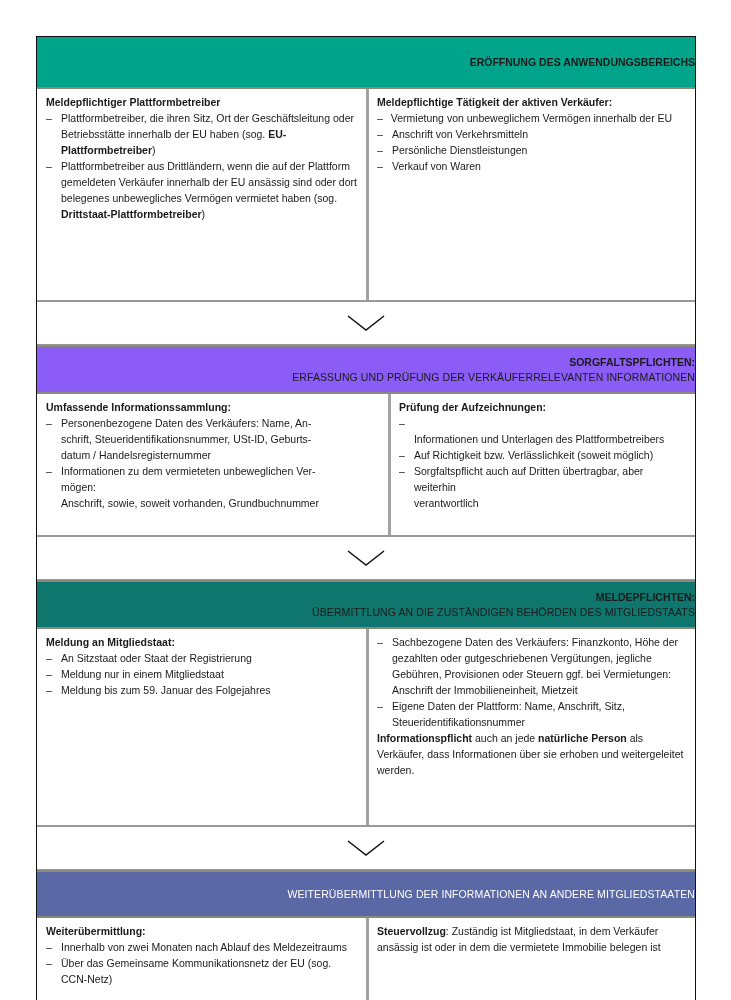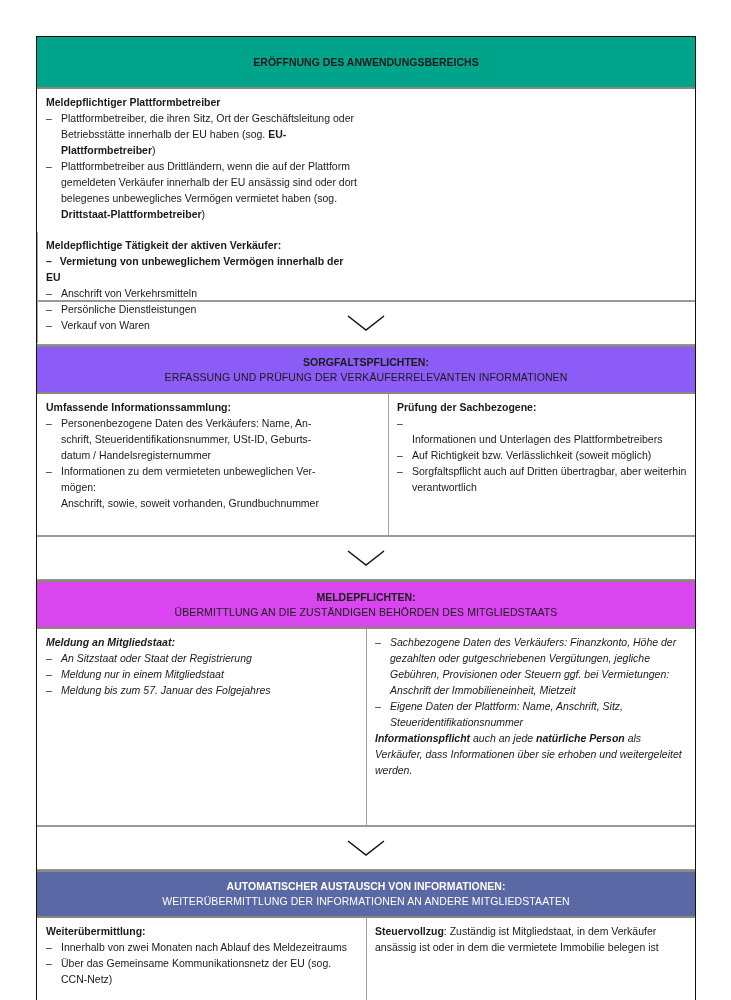--- a/index.html
+++ b/index.html
@@ -1,37 +1,37 @@
 <!DOCTYPE html>
 <html><head>
 <meta charset="utf-8">
 <style>
   html, body { margin: 0; padding: 0; background: #ffffff; }
   body { width: 731px; height: 1000px; position: relative; font-family: "Liberation Sans", sans-serif; color: #1a1a1a; }
   .frame { position: absolute; left: 36px; top: 36px; width: 658px; border-left: 1.5px solid #111; border-right: 1.5px solid #111; }
-  .hdr { text-align: center; font-size: 10.5px; line-height: 15px; border-top: 2px solid #8a8a7a; border-bottom: 2px solid #8a8a7a; box-sizing: border-box; display: flex; flex-direction: column; justify-content: center; }
+  .hdr { text-align: right; font-size: 10.5px; line-height: 15px; border-top: 2px solid #8a8a7a; border-bottom: 2px solid #8a8a7a; box-sizing: border-box; display: flex; flex-direction: column; justify-content: center; }
   .hdr .t1 { font-weight: bold; }
   .hdr .t2 { letter-spacing: 0.1px; }
   .h1 { background: #00a48a; height: 53px; border-top: 1.5px solid #111; }
   .h2 { background: #8b5cf6; height: 49px; }
-  .h3 { background: #d946ef; height: 49px; }
+  .h3 { background: #0f766e; height: 49px; }
   .h4 { background: #5a69a5; height: 48px; color: #fff; }
   .row { display: flex; border-bottom: 2px solid #999; }
   .cell { width: 50%; box-sizing: border-box; padding: 5px 8px 10px 9px; font-size: 10.5px; line-height: 16px; }
-  .cell + .cell { border-left: 1px solid #a3a3a3; padding-left: 8px; }
+  .cell + .cell { border-left: 3px solid #a3a3a3; padding-left: 8px; }
   .cell .title { font-weight: bold; }
   .li { position: relative; padding-left: 15px; }
   .li .dash { position: absolute; left: 0; top: 0; }
-  .li.flat { padding-left: 0; font-weight: bold; }
+  .li.flat { padding-left: 0; }
   .li.flat .dash { position: static; margin-right: 8px; }
   b { font-weight: bold; }
   .arrow { height: 42px; display: flex; align-items: center; justify-content: center; border-bottom: 1px solid #999; }
-  .r1 { height: 211px; flex-direction: column; }
+  .r1 { height: 211px; }
   .r2 { height: 141px; gap: 44px; }
-  .r3 { height: 196px; font-style: italic; }
+  .r3 { height: 196px; }
   .r4 { height: 104px; border-bottom: 2px solid #aaa; }
 </style>
 </head>
 <body>
 
 <div class="frame">
 
   <div class="hdr h1">
     <div class="t1">ERÖFFNUNG DES ANWENDUNGSBEREICHS</div>
   </div>
@@ -59,57 +59,56 @@
     <div class="t1">SORGFALTSPFLICHTEN:</div>
     <div class="t2">ERFASSUNG UND PRÜFUNG DER VERKÄUFERRELEVANTEN INFORMATIONEN</div>
   </div>
   <div class="row r2">
     <div class="cell">
       <div class="title">Umfassende Informationssammlung:</div>
       <div class="li"><span class="dash">–</span><span>Personenbezogene Daten des Verkäufers: Name, An­schrift, Steueridentifikationsnummer, USt-ID, Geburts­datum / Handelsregisternummer</span></div>
       <div class="li"><span class="dash">–</span><span>Informationen zu dem vermieteten unbeweglichen Ver­mögen:</span><br><span>Anschrift, sowie, soweit vorhanden, Grundbuchnummer</span></div>
     </div>
     <div class="cell">
-      <div class="title">Prüfung der Sachbezogene:</div>
+      <div class="title">Prüfung der Aufzeichnungen:</div>
       <div class="li"><span class="dash">–</span><br><span>Informationen und Unterlagen des Plattformbetreibers</span></div>
       <div class="li"><span class="dash">–</span><span>Auf Richtigkeit bzw. Verlässlichkeit (soweit möglich)</span></div>
       <div class="li"><span class="dash">–</span><span>Sorgfaltspflicht auch auf Dritten übertragbar, aber weiterhin</span><br><span>verantwortlich</span></div>
     </div>
   </div>
   <div class="arrow">
     <svg width="40" height="18" viewBox="0 0 40 18">
         <polyline points="2,2 20,16 38,2" fill="none" stroke="#111" stroke-width="1.5"></polyline>
       </svg>
   </div>
 
   <div class="hdr h3">
     <div class="t1">MELDEPFLICHTEN:</div>
     <div class="t2">ÜBERMITTLUNG AN DIE ZUSTÄNDIGEN BEHÖRDEN DES MITGLIEDSTAATS</div>
   </div>
   <div class="row r3">
     <div class="cell">
       <div class="title">Meldung an Mitgliedstaat:</div>
       <div class="li"><span class="dash">–</span><span>An Sitzstaat oder Staat der Registrierung</span></div>
       <div class="li"><span class="dash">–</span><span>Meldung nur in einem Mitgliedstaat</span></div>
-      <div class="li"><span class="dash">–</span><span>Meldung bis zum 57. Januar des Folgejahres</span></div>
+      <div class="li"><span class="dash">–</span><span>Meldung bis zum 59. Januar des Folgejahres</span></div>
     </div>
     <div class="cell">
       <div class="li"><span class="dash">–</span><span>Sachbezogene Daten des Verkäufers: Finanzkonto, Höhe der gezahlten oder gutgeschriebenen Vergütun­gen, jegliche Gebühren, Provisionen oder Steuern ggf. bei Vermietungen: Anschrift der Immobilieneinheit, Mietzeit</span></div>
       <div class="li"><span class="dash">–</span><span>Eigene Daten der Plattform: Name, Anschrift, Sitz, Steueridentifikationsnummer</span></div>
       <div><b>Informationspflicht</b><span> auch an jede </span><b>natürliche Person</b><span> als Verkäufer, dass Informationen über sie erhoben und wei­tergeleitet werden.</span></div>
     </div>
   </div>
   <div class="arrow">
     <svg width="40" height="18" viewBox="0 0 40 18">
         <polyline points="2,2 20,16 38,2" fill="none" stroke="#111" stroke-width="1.5"></polyline>
       </svg>
   </div>
 
   <div class="hdr h4">
-    <div class="t1">AUTOMATISCHER AUSTAUSCH VON INFORMATIONEN:</div>
     <div class="t2">WEITERÜBERMITTLUNG DER INFORMATIONEN AN ANDERE MITGLIEDSTAATEN</div>
   </div>
   <div class="row r4">
     <div class="cell">
       <div class="title">Weiterübermittlung:</div>
       <div class="li"><span class="dash">–</span><span>Innerhalb von zwei Monaten nach Ablauf des Melde­zeitraums</span></div>
       <div class="li"><span class="dash">–</span><span>Über das Gemeinsame Kommunikationsnetz der EU (sog. CCN-Netz)</span></div>
     </div>
     <div class="cell">
       <div><b>Steuervollzug</b><span>: Zuständig ist Mitgliedstaat, in dem Ver­käufer ansässig ist oder in dem die vermietete Immobilie belegen ist</span></div>

